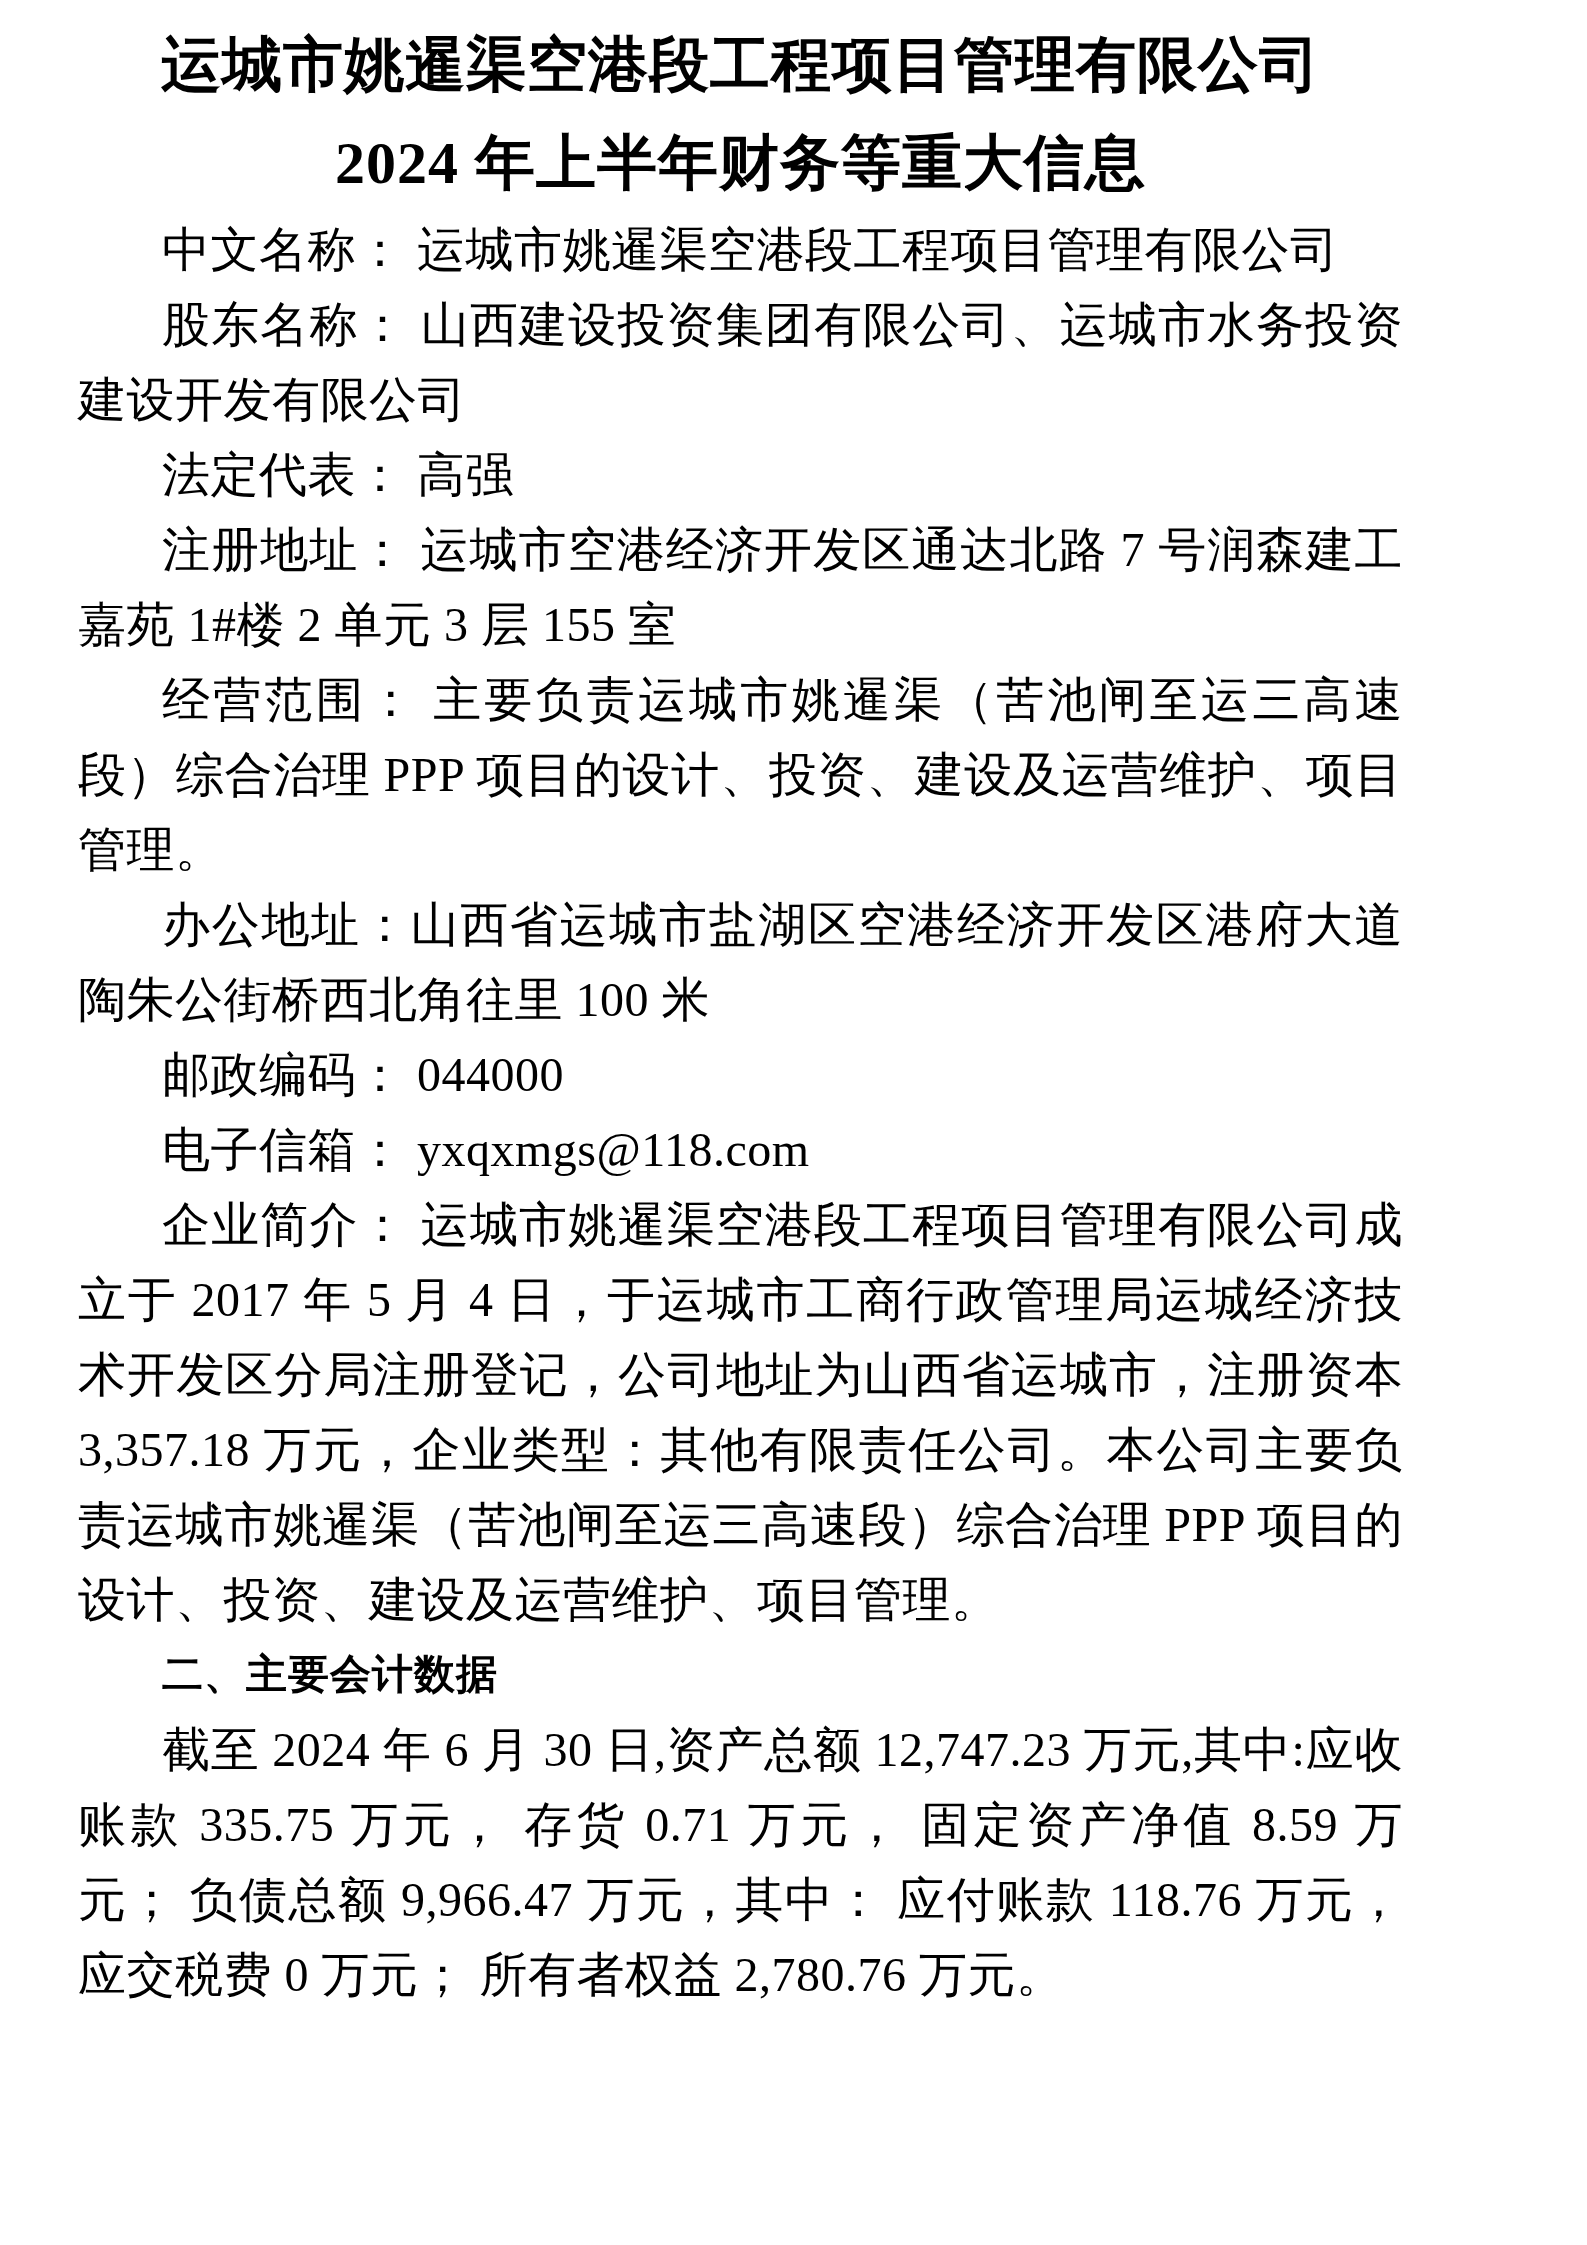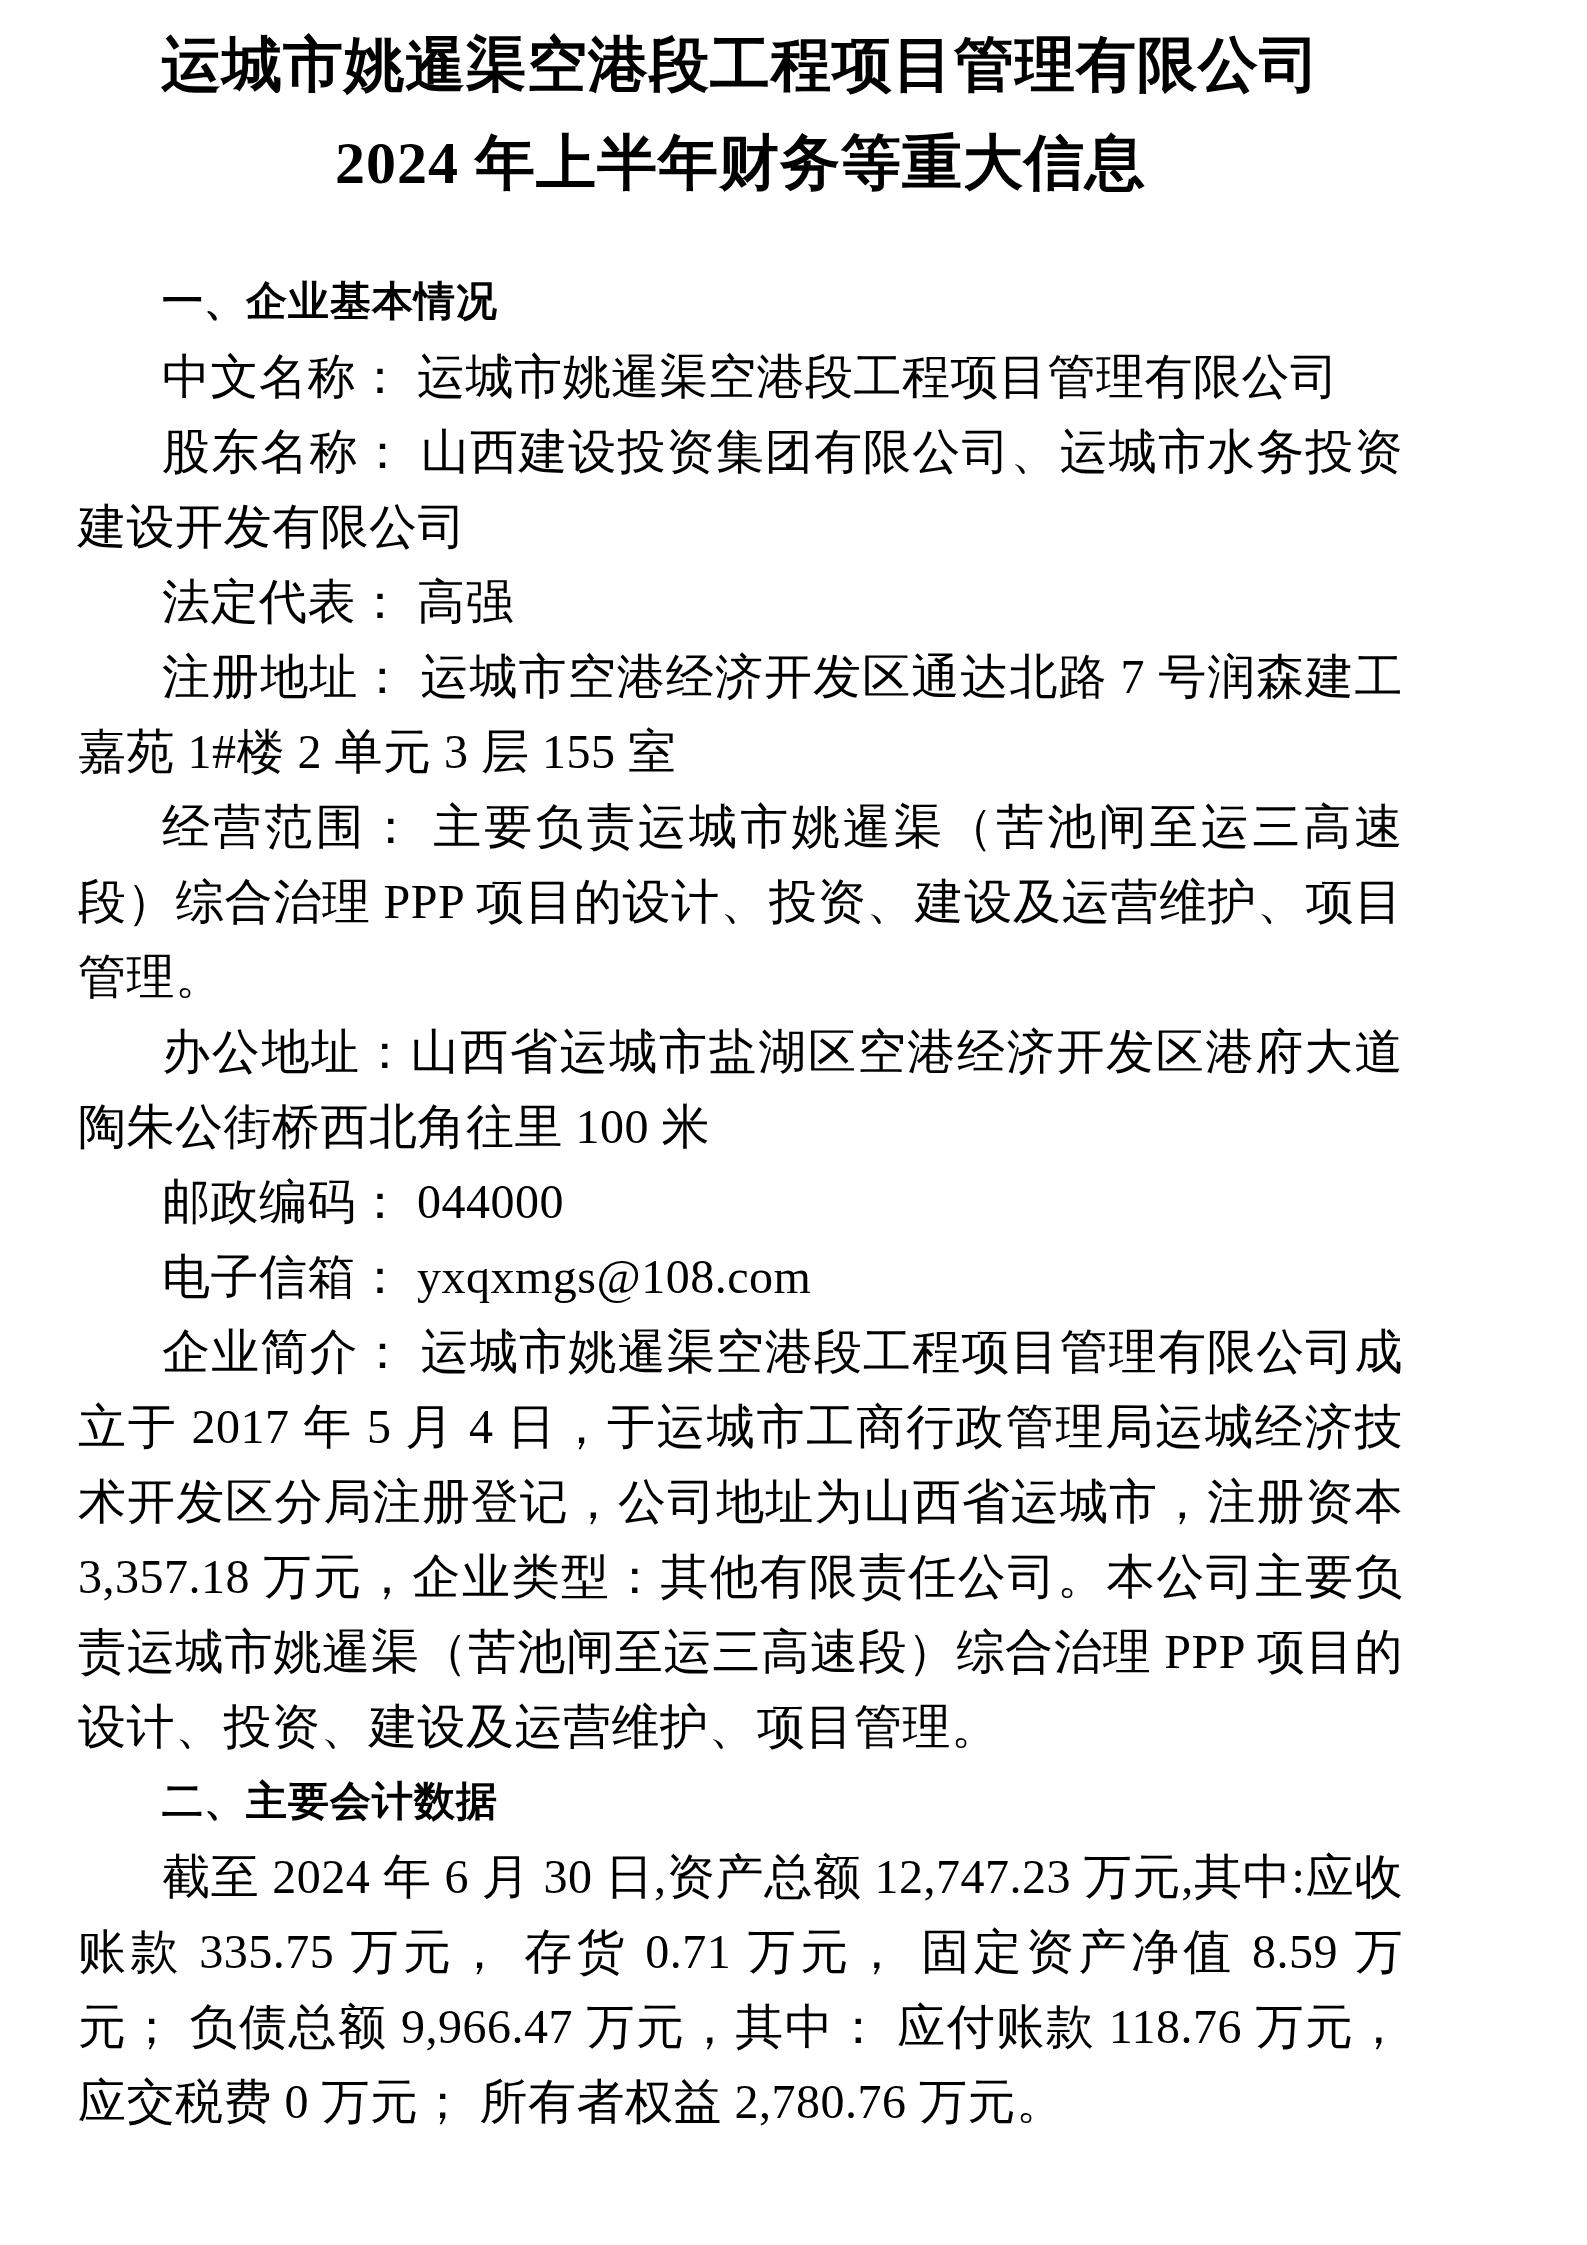--- a/index.html
+++ b/index.html
@@ -51,29 +51,28 @@
 </head>
 <body>
 
 <div class="page">
 
   <header class="title">
     <span class="title-line">运城市姚暹渠空港段工程项目管理有限公司</span>
     <span class="title-line">2024 年上半年财务等重大信息</span>
   </header>
 
-  <h2 class="heading heading-first">一、企业基本情况</h2>
 
   <p class="para">中文名称： 运城市姚暹渠空港段工程项目管理有限公司</p>
   <p class="para">股东名称： 山西建设投资集团有限公司、运城市水务投资建设开发有限公司</p>
   <p class="para">法定代表： 高强</p>
   <p class="para">注册地址： 运城市空港经济开发区通达北路 7 号润森建工嘉苑 1#楼 2 单元 3 层 155 室</p>
   <p class="para">经营范围： 主要负责运城市姚暹渠（苦池闸至运三高速段）综合治理 PPP 项目的设计、投资、建设及运营维护、项目管理。</p>
   <p class="para">办公地址：山西省运城市盐湖区空港经济开发区港府大道陶朱公街桥西北角往里 100 米</p>
   <p class="para">邮政编码： 044000</p>
-  <p class="para">电子信箱： yxqxmgs@108.com</p>
+  <p class="para">电子信箱： yxqxmgs@118.com</p>
   <p class="para">企业简介： 运城市姚暹渠空港段工程项目管理有限公司成立于 2017 年 5 月 4 日，于运城市工商行政管理局运城经济技术开发区分局注册登记，公司地址为山西省运城市，注册资本 3,357.18 万元，企业类型：其他有限责任公司。本公司主要负责运城市姚暹渠（苦池闸至运三高速段）综合治理 PPP 项目的设计、投资、建设及运营维护、项目管理。</p>
 
   <h2 class="heading">二、主要会计数据</h2>
 
   <p class="para">截至 2024 年 6 月 30 日,资产总额 12,747.23 万元,其中:应收账款 335.75 万元， 存货 0.71 万元， 固定资产净值 8.59 万元； 负债总额 9,966.47 万元，其中： 应付账款 118.76 万元， 应交税费 0 万元； 所有者权益 2,780.76 万元。</p>
 
 </div>
 
 </body></html>

